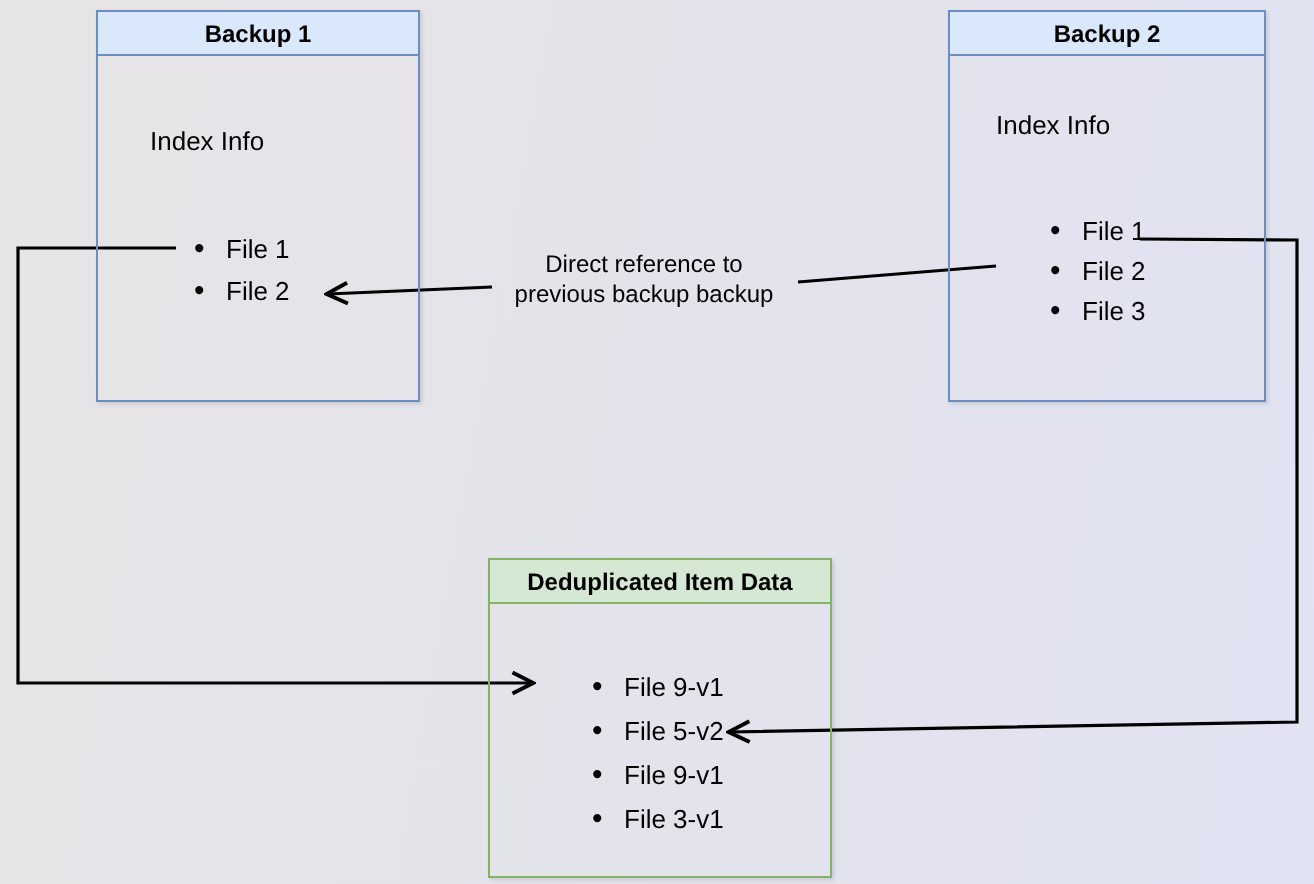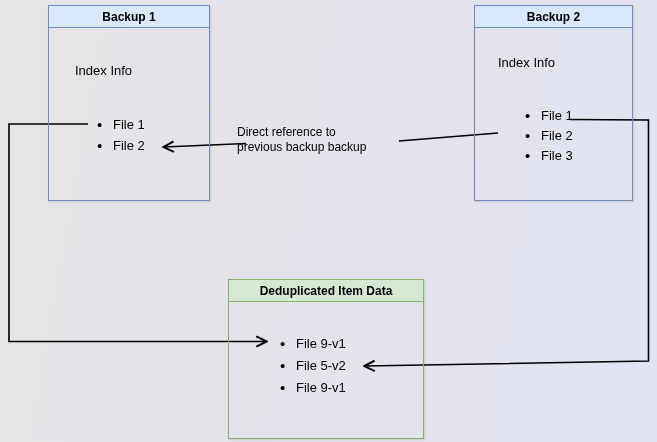--- a/index.html
+++ b/index.html
@@ -46,21 +46,21 @@
     text-align: center;
     font-size: 12px;
     font-weight: bold;
     border-bottom: 1px solid;
     box-sizing: border-box;
   }
   .blue  .box-header { background: #dae8fc; border-color: #6c8ebf; }
   .green .box-header { background: #d5e8d4; border-color: #82b366; }
   #backup1 { left: 48px;  top: 5px;   width: 162px; height: 196px; }
   #backup2 { left: 450px; top: 5px;   width: 159px; height: 196px; margin-left: 24px; }
-  #dedup   { left: 228px; top: 279px; width: 196px; height: 160px; }
+  #dedup   { left: 244px; top: 279px; width: 172px; height: 160px; }
   .subtitle {
     position: absolute;
     font-size: 13px;
     white-space: nowrap;
   }
   #backup1 .subtitle { left: 26px; top: 57px; }
   #backup2 .subtitle { left: 23px; top: 49px; }
   ul.files {
     position: absolute;
     margin: 0;
@@ -80,21 +80,21 @@
     font-size: 15px;
   }
   #backup1 ul.files { left: 48px; top: 108px; line-height: 21px; }
   #backup2 ul.files { left: 50px; top: 100px; line-height: 20px; }
   #dedup   ul.files { left: 51px; top: 53px;  line-height: 22px; }
   .edge-label {
     position: absolute;
     left: 237px;
     top: 125px;
     width: 170px;
-    text-align: left;
+    text-align: center;
     font-size: 12px;
     line-height: 14.5px;
   }
 </style>
 </head>
 <body>
 
 <div class="canvas">
 
   <svg class="arrows" viewBox="0 0 657 442" xmlns="http://www.w3.org/2000/svg">
@@ -127,20 +127,21 @@
       <li><span>File 3</span></li>
     </ul>
   </div>
 
   <div class="box green" id="dedup">
     <div class="box-header">Deduplicated Item Data</div>
     <ul class="files">
       <li><span>File 9-v1</span></li>
       <li><span>File 5-v2</span></li>
       <li><span>File 9-v1</span></li>
+      <li><span>File 3-v1</span></li>
     </ul>
   </div>
 
   <div class="edge-label">
     <div>Direct reference to</div>
     <div>previous backup backup</div>
   </div>
 
 </div>
 

